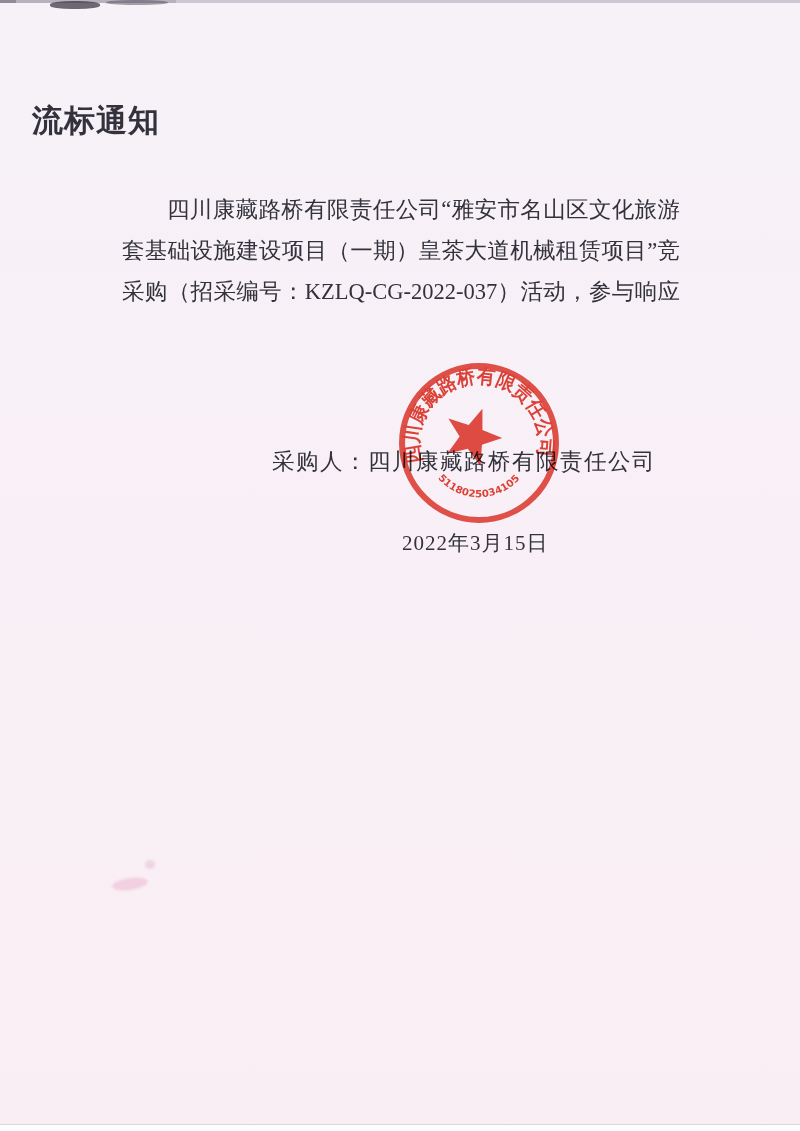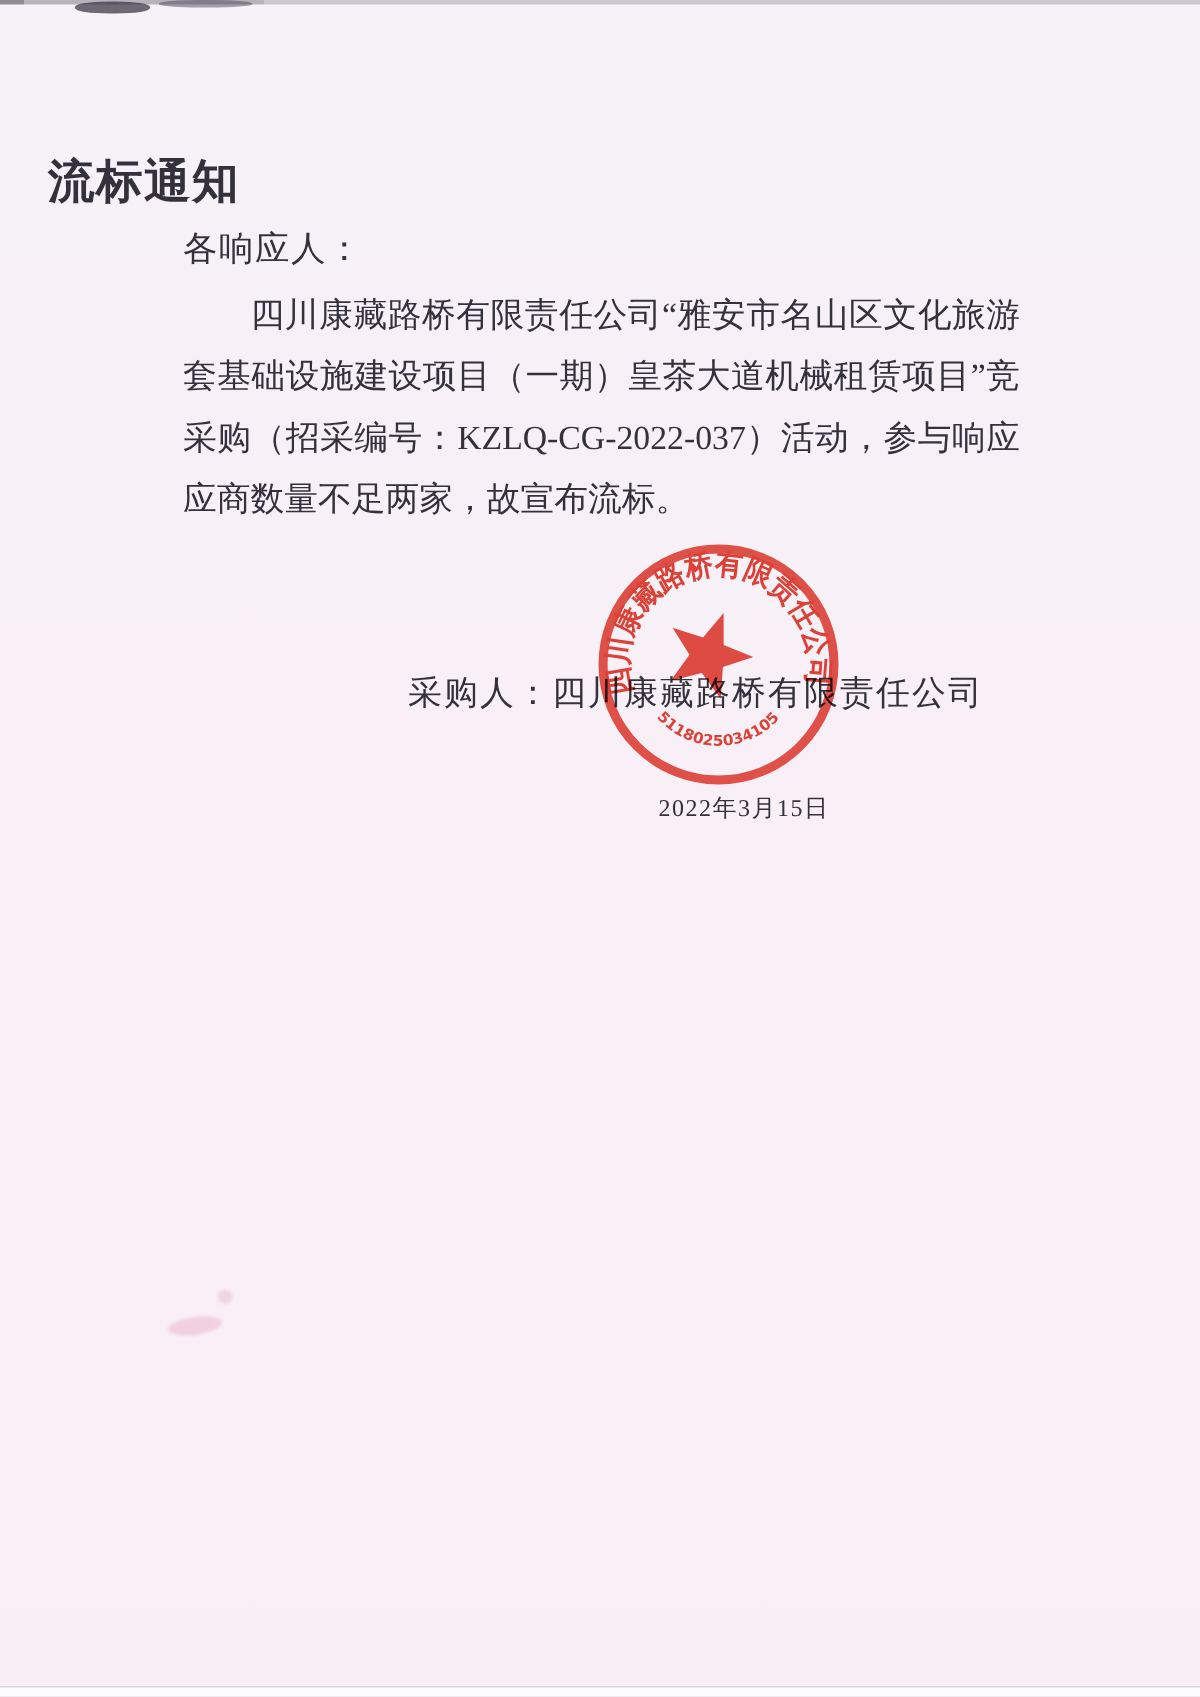--- a/index.html
+++ b/index.html
@@ -51,21 +51,21 @@
     text-align:justify;text-align-last:justify;white-space:normal;
     overflow:hidden;height:41px;
   }
   .body-text .line.indent{padding-left:45px;}
   .signature{
     position:absolute;top:446px;left:272px;
     font-size:22.5px;letter-spacing:1.5px;white-space:nowrap;text-align:center;
   }
   .date{
     position:absolute;top:529px;left:402px;
-    font-size:16px;letter-spacing:1px;margin-left:37px;
+    font-size:21px;letter-spacing:1px;
   }
   .stamp{
     position:absolute;left:393px;top:357px;width:172px;height:172px;
     mix-blend-mode:multiply;opacity:.93;pointer-events:none;
   }
   .stamp .ring{fill:none;stroke:var(--stamp-red,#e1372a);stroke-width:7;opacity:.92;}
   .stamp .star{fill:var(--stamp-red,#e1372a);opacity:.95;}
   .stamp .company-text{
     fill:var(--stamp-red,#e1372a);
     font-family:"Liberation Serif","DejaVu Serif",serif;
@@ -82,27 +82,25 @@
 
 <div class="page">
 
   <div class="scan-edge-top">
     <span class="blob b1"></span>
     <span class="blob b2"></span>
   </div>
 
   <h1 class="title">流标通知</h1>
 
-  <div class="salutation">各响应人：</div>
 
   <div class="body-text">
     <div class="line just indent">四川康藏路桥有限责任公司“雅安市名山区文化旅游配</div>
     <div class="line just">套基础设施建设项目（一期）皇茶大道机械租赁项目”竞价</div>
     <div class="line just">采购（招采编号：KZLQ-CG-2022-037）活动，参与响应的供</div>
-    <div class="line">应商数量不足两家，故宣布流标。</div>
   </div>
 
   <div class="signature"><span>采购人：</span><span>四川康藏路桥有限责任公司</span></div>
 
   <div class="date">2022年3月15日</div>
 
   <svg class="stamp" viewBox="0 0 200 200" aria-hidden="true">
     <circle class="ring" cx="100" cy="100" r="89.5"></circle>
     <path id="arcTop" d="M 34.2,123.9 A 70,70 0 1 1 165.8,123.9" fill="none"></path>
     <path id="arcBottom" d="M 48.4,136.2 A 63,63 0 0 0 151.6,136.2" fill="none"></path>

